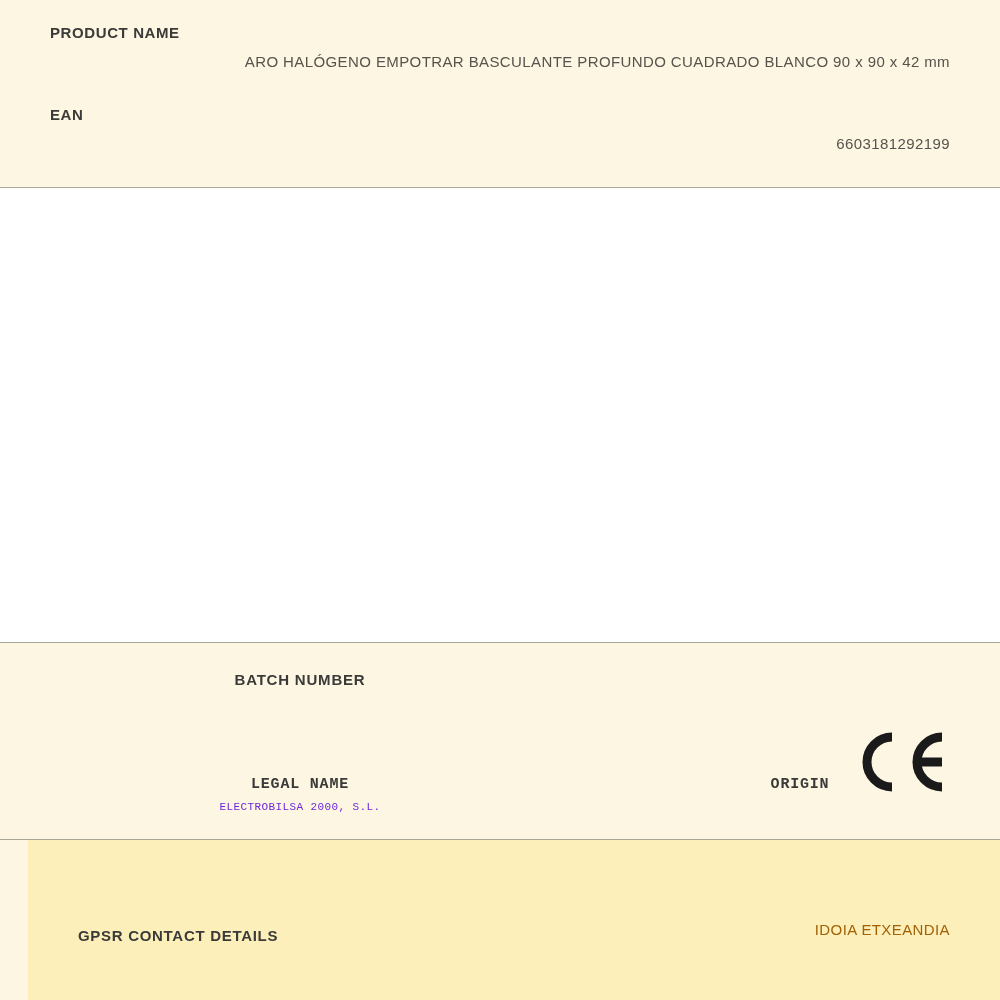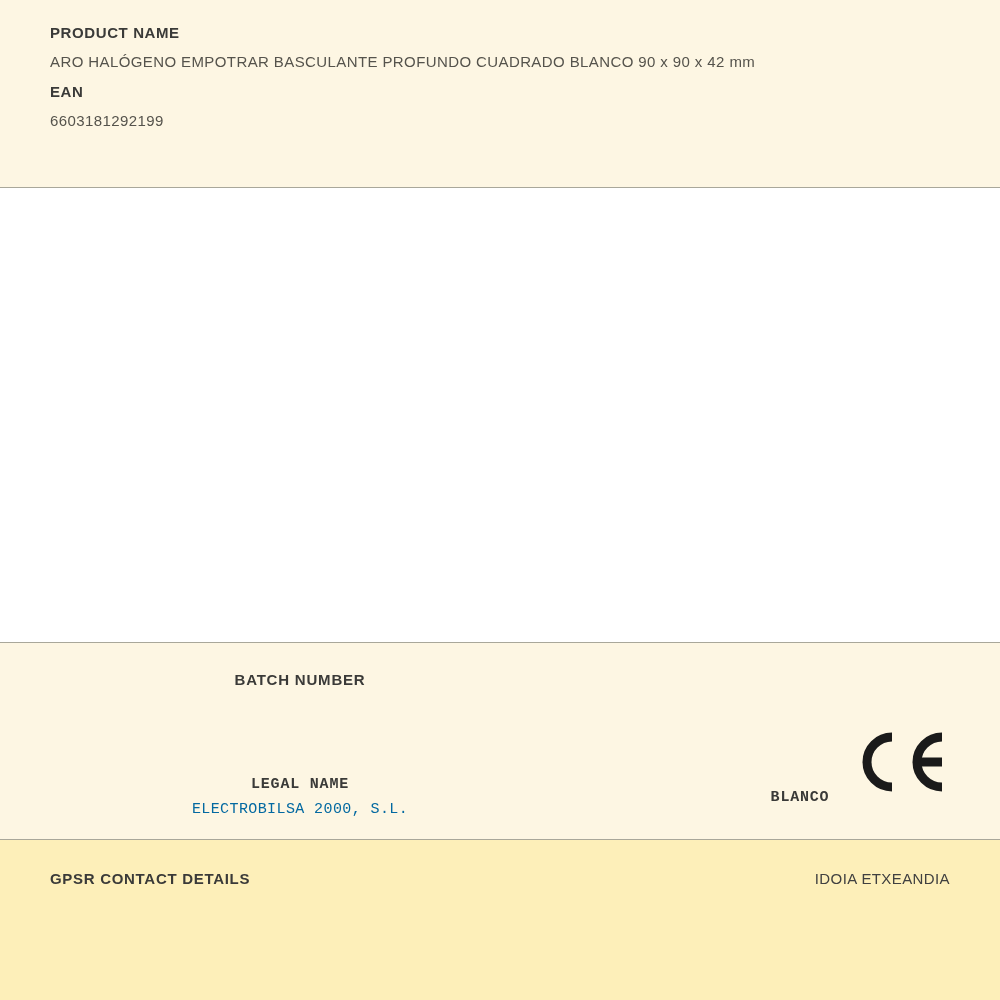--- a/index.html
+++ b/index.html
@@ -37,23 +37,24 @@
     font-weight: bold;
     letter-spacing: 0.6px;
     color: #3a3a38;
     margin: 0 0 12px 0;
   }
   .field-value {
     font-size: 15px;
     letter-spacing: 0.4px;
     color: #55534c;
     margin: 0;
+    text-align: right;
   }
   .gap-block {
-    margin-top: 13px;
+    margin-top: 36px;
   }
 
   
   .image-area {
     flex: 1 1 auto;
     background: #ffffff;
     border-bottom: 1px solid #a9a79a;
   }
 
   
@@ -61,38 +62,37 @@
     position: relative;
     background: #fdf6e3;
     height: 197px;
     box-sizing: border-box;
     border-bottom: 1px solid #a9a79a;
     padding-top: 28px;
   }
   .details-row {
     display: flex;
     width: 100%;
-    align-items: center;
   }
   .details-col {
     flex: 0 0 40%;
     text-align: center;
   }
   .details-col.col-left { flex: 0 0 60%; }
   .col-head {
     font-size: 15px;
     font-weight: bold;
     letter-spacing: 0.8px;
     color: #3a3a38;
     margin: 0;
   }
   .col-val {
-    font-size: 15px;
+    font-size: 11px;
     letter-spacing: 0.4px;
-    color: #0369a1;
+    color: #6d28d9;
     margin: 8px 0 0 0;
     min-height: 18px;
   }
   .details-row.second {
     margin-top: 62px;
     font-family: Liberation Mono, monospace;
   }
   .ce-mark {
     position: absolute;
     right: 52px;
@@ -102,38 +102,39 @@
   }
 
   
   .footer-block {
     background: #fdefb9;
     height: 160px;
     box-sizing: border-box;
     padding: 30px 50px 0 50px;
     display: flex;
     justify-content: space-between;
-    align-items: flex-start;
+    align-items: center;
+    margin-left: 28px;
   }
   .footer-title {
     font-size: 15px;
     font-weight: bold;
     letter-spacing: 0.7px;
     color: #3a3a38;
     margin: 0;
     white-space: nowrap;
   }
   .footer-lines {
     text-align: right;
     flex: 1 1 auto;
   }
   .footer-line {
     font-size: 15px;
     letter-spacing: 0.4px;
-    color: #404040;
+    color: #a16207;
     margin: 0 0 11px 0;
   }
 </style>
 </head>
 <body>
 
 <div class="sheet">
 
   <div class="top-block">
     <p class="field-label">PRODUCT NAME</p>
@@ -158,21 +159,21 @@
         <p class="col-val"></p>
       </div>
     </div>
 
     <div class="details-row second">
       <div class="details-col col-left">
         <p class="col-head">LEGAL NAME</p>
         <p class="col-val">ELECTROBILSA 2000, S.L.</p>
       </div>
       <div class="details-col">
-        <p class="col-head">BLANCO</p>
+        <p class="col-head">ORIGIN</p>
       </div>
     </div>
 
     <div class="ce-mark">
       <svg viewBox="0 0 92 62" width="92" height="62" aria-hidden="true">
 
         <path d="M36 6 A25 25 0 1 0 36 56" fill="none" stroke="#1a1a1a" stroke-width="9" stroke-linecap="butt"></path>
 
         <path d="M86 6 A25 25 0 1 0 86 56" fill="none" stroke="#1a1a1a" stroke-width="9" stroke-linecap="butt"></path>
         <rect x="57" y="26.5" width="29" height="9" fill="#1a1a1a"></rect>

